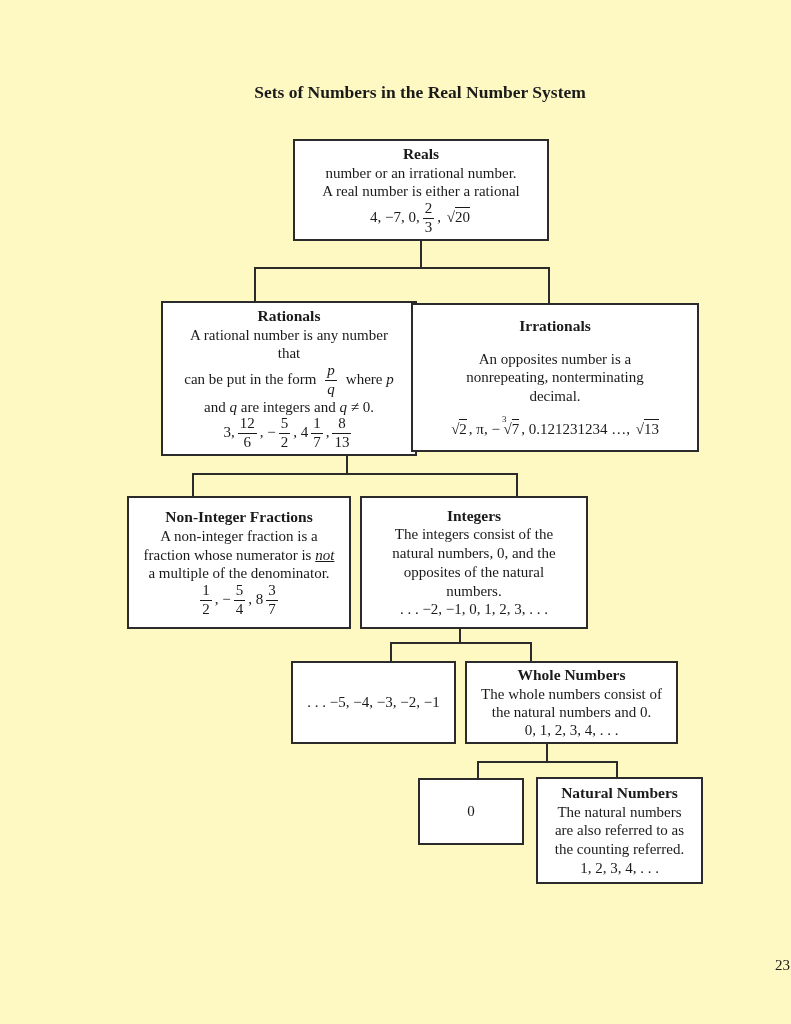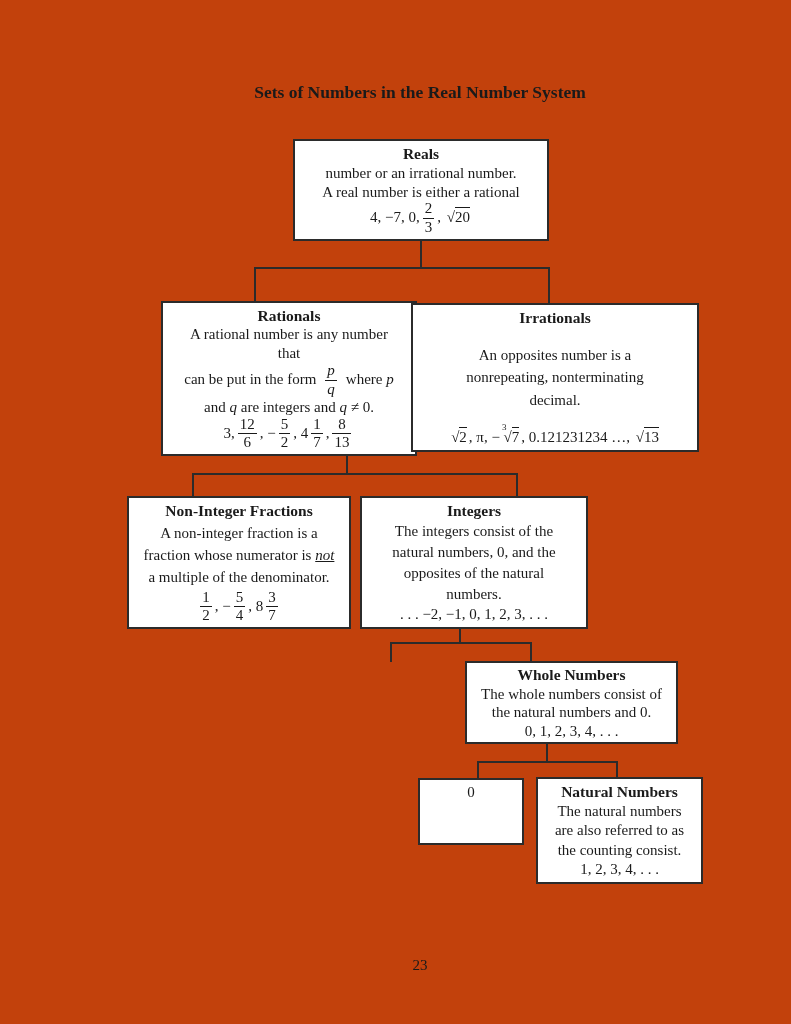--- a/index.html
+++ b/index.html
@@ -1,36 +1,36 @@
 <!DOCTYPE html>
 <html><head>
 <meta charset="utf-8">
 <style>
   html,body{margin:0;padding:0;background:#ffffff;}
   #canvas{
     position:relative;
     width:791px;height:1024px;
-    background:#c2410c;
+    background:#fef9c3;
     font-family:"Liberation Serif", serif;
     color:#1a1a1a;
     overflow:hidden;
   }
   .page-title{
     position:absolute;top:82px;left:50px;width:740px;
     text-align:center;font-size:17.5px;font-weight:bold;
   }
   .page-number{
     position:absolute;top:957px;left:50px;width:740px;
-    text-align:center;font-size:15px;
+    text-align:right;font-size:15px;
   }
   #connectors{position:absolute;left:0;top:0;pointer-events:none;}
   .node{
     position:absolute;box-sizing:border-box;
     background:#ffffff;border:2px solid #2b2b2b;
-    display:flex;flex-direction:column;justify-content:space-between;align-items:center;
+    display:flex;flex-direction:column;justify-content:center;align-items:center;
     text-align:center;font-size:15px;line-height:1.25;padding:3px 14px;
   }
   .node .btitle{font-weight:bold;font-size:15.5px;}
   .line{display:block;}
   .it{font-style:italic;}
   .not{font-style:italic;text-decoration:underline;}
   .frac{display:inline-block;vertical-align:middle;text-align:center;line-height:1.05;margin:0 3px;}
   .frac .num{display:block;padding:0 2px 1px 2px;}
   .frac .den{display:block;border-top:1.4px solid #1a1a1a;padding:1px 2px 0 2px;}
   .frac-wide{margin:0 9px;}
@@ -98,35 +98,38 @@
 
   <div class="node" id="box-integers">
     <div class="btitle">Integers</div>
     <div class="line">The integers consist of the</div>
     <div class="line">natural numbers, 0, and the</div>
     <div class="line">opposites of the natural</div>
     <div class="line">numbers.</div>
     <div class="examples">. . . −2, −1, 0, 1, 2, 3, . . .</div>
   </div>
 
+  <div class="node" id="box-negatives">
+    <div class="examples">. . . −5, −4, −3, −2, −1</div>
+  </div>
 
   <div class="node" id="box-whole">
     <div class="btitle">Whole Numbers</div>
     <div class="line">The whole numbers consist of</div>
     <div class="line">the natural numbers and 0.</div>
     <div class="examples">0, 1, 2, 3, 4, . . .</div>
   </div>
 
   <div class="node" id="box-zero">
     <div class="line">0</div>
   </div>
 
   <div class="node" id="box-natural">
     <div class="btitle">Natural Numbers</div>
     <div class="line">The natural numbers</div>
     <div class="line">are also referred to as</div>
-    <div class="line">the counting consist.</div>
+    <div class="line">the counting referred.</div>
     <div class="examples">1, 2, 3, 4, . . .</div>
   </div>
 
   <div class="page-number">23</div>
 
 </div>
 
 </body></html>

